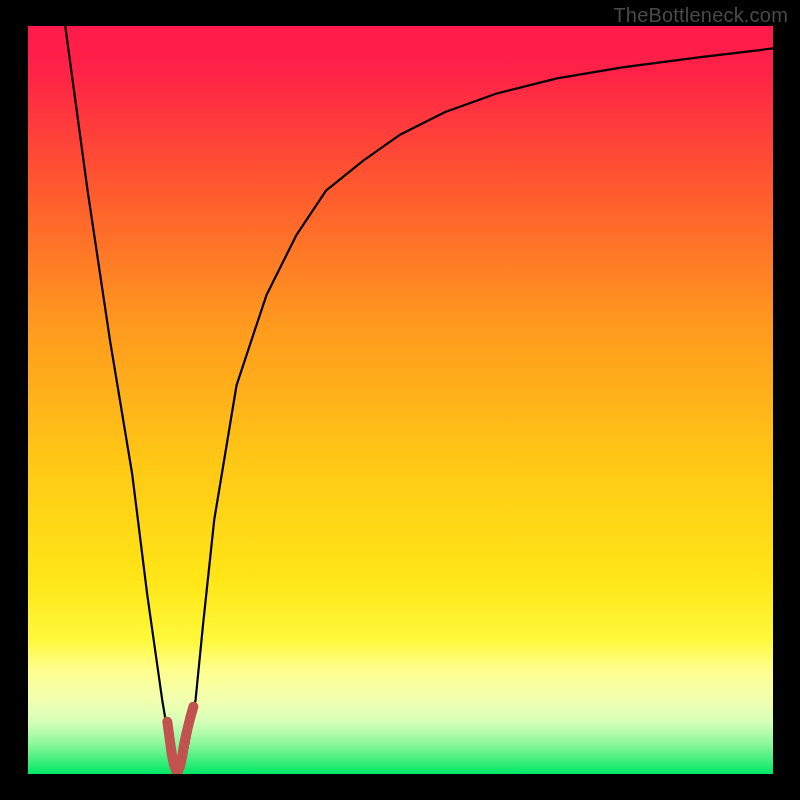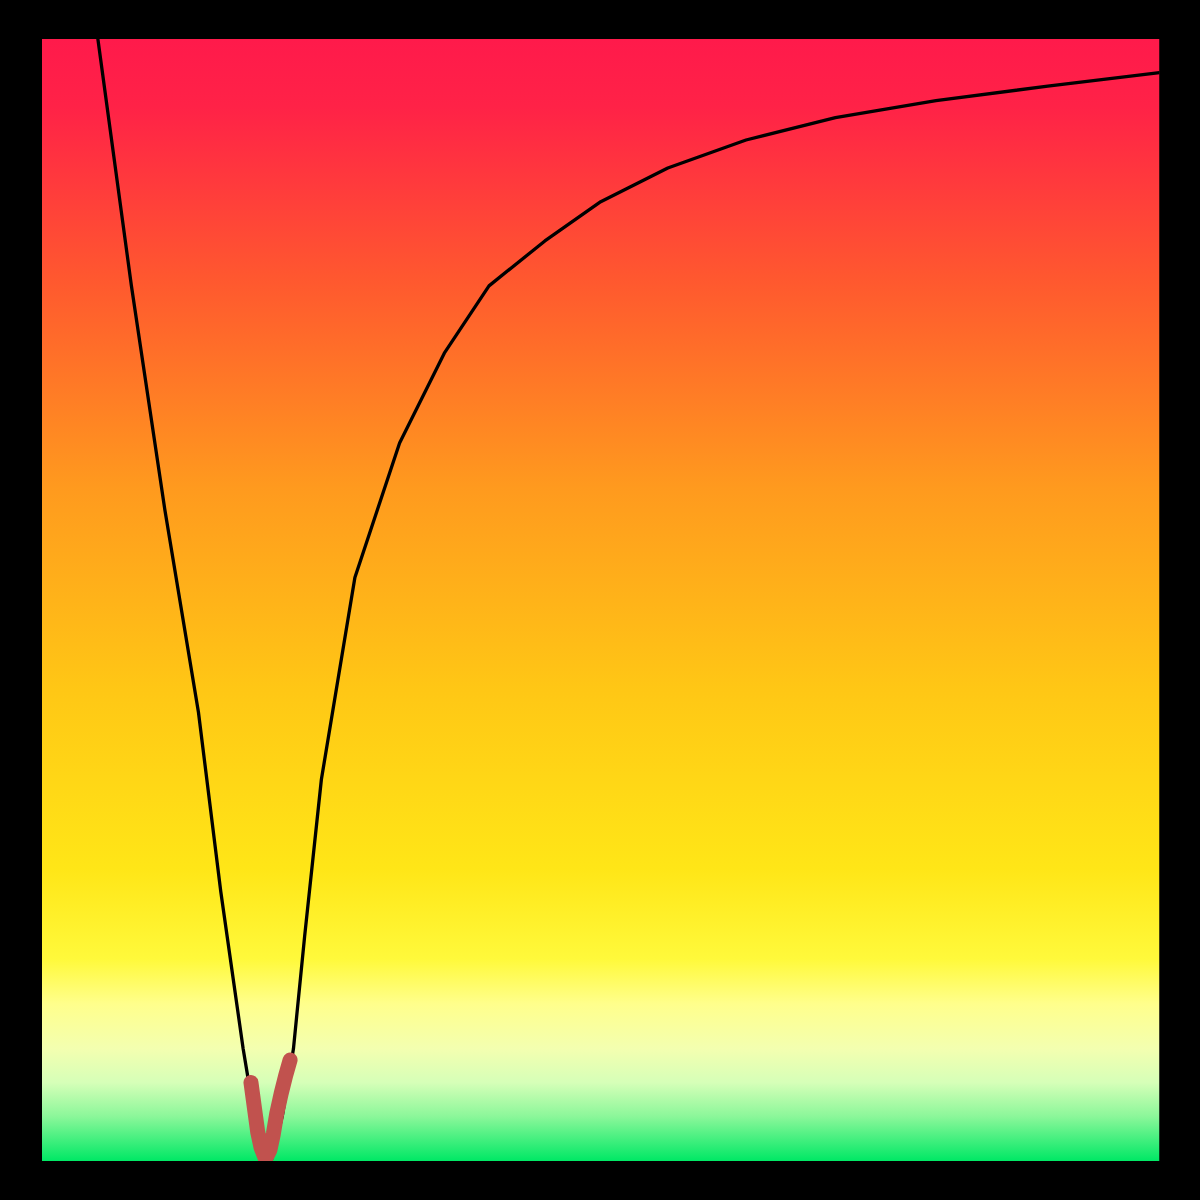--- a/index.html
+++ b/index.html
@@ -39,20 +39,21 @@
     font-weight: 400;
     letter-spacing: 0.2px;
     user-select: none;
   }
 </style>
 </head>
 <body>
 
 <div class="frame">
 
+  <div class="watermark">TheBottleneck.com</div>
 
   <div class="plot-area">
     <svg viewBox="0 0 745 748" preserveAspectRatio="none">
       <defs>
         <linearGradient id="bg-grad" x1="0" y1="0" x2="0" y2="1">
           <stop offset="0%" stop-color="#ff1a4b"></stop>
           <stop offset="6%" stop-color="#ff2247"></stop>
           <stop offset="22%" stop-color="#ff5a2e"></stop>
           <stop offset="40%" stop-color="#ff9a1e"></stop>
           <stop offset="58%" stop-color="#ffc715"></stop>

